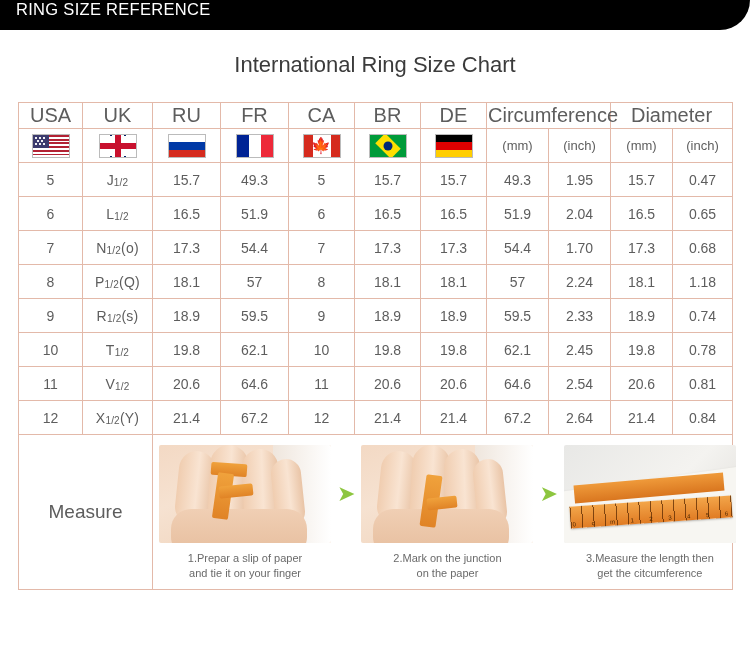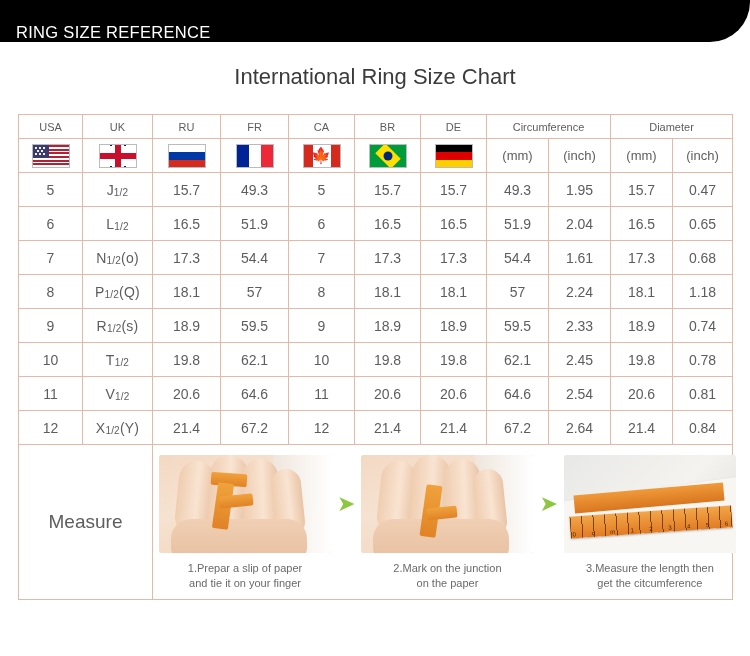--- a/index.html
+++ b/index.html
@@ -12,25 +12,25 @@
   }
   .page {
     position: relative;
     width: 750px; height: 656px;
     background: #ffffff;
   }
   
   .banner {
     position: relative;
     width: 750px;
-    height: 42px;
+    height: 30px;
     background: #000000;
     border-bottom-right-radius: 40px;
     display: flex;
-    align-items: flex-end;
+    align-items: flex-start;
   }
   .banner-title {
     color: #ffffff;
     font-size: 16.5px;
     letter-spacing: 0.3px;
     padding-left: 16px;
     font-family: "Liberation Sans", sans-serif;
   }
   
   .main-title {
@@ -53,21 +53,21 @@
   }
   table.ring td, table.ring th {
     border: 1px solid #e3b9a9;
     text-align: center;
     vertical-align: middle;
     color: #5d5d5d;
     font-weight: normal;
   }
   .hdr-row td {
     height: 24px;
-    font-size: 11px;
+    font-size: 20px;
     color: #6a6a6a;
   }
   .flag-row td {
     height: 34px;
     padding: 0;
   }
   .unit-cell {
     font-size: 13px;
     color: #6a6a6a;
     margin-left: 37px;
@@ -390,21 +390,21 @@
       </tr>
       <tr class="data-row">
         <td>7</td>
         <td class="uk-cell"><span>N</span><span class="uk-frac">1/2</span><span>(o)</span></td>
         <td>17.3</td>
         <td>54.4</td>
         <td>7</td>
         <td>17.3</td>
         <td>17.3</td>
         <td>54.4</td>
-        <td>1.61</td>
+        <td>1.70</td>
         <td>17.3</td>
         <td>0.68</td>
       </tr>
       <tr class="data-row">
         <td>8</td>
         <td class="uk-cell"><span>P</span><span class="uk-frac">1/2</span><span>(Q)</span></td>
         <td>18.1</td>
         <td>57</td>
         <td>8</td>
         <td>18.1</td>

